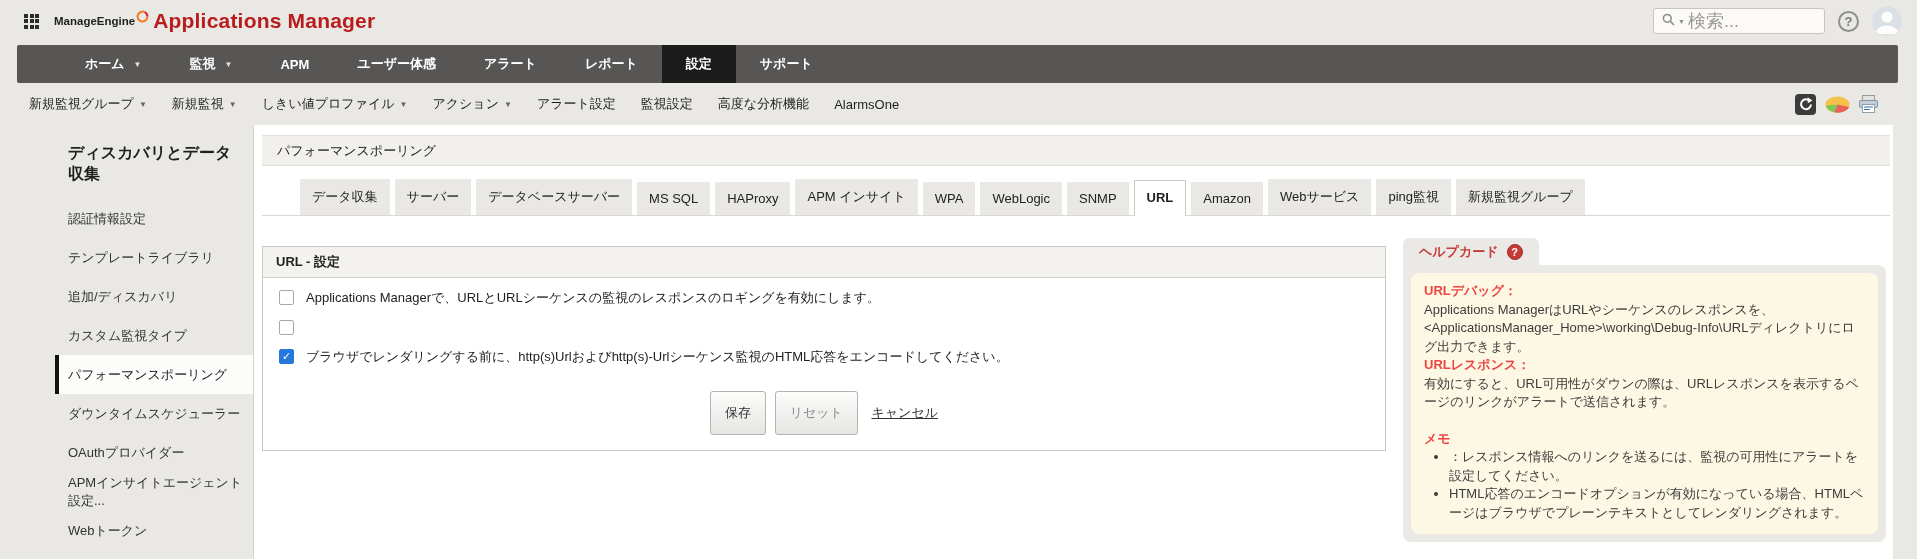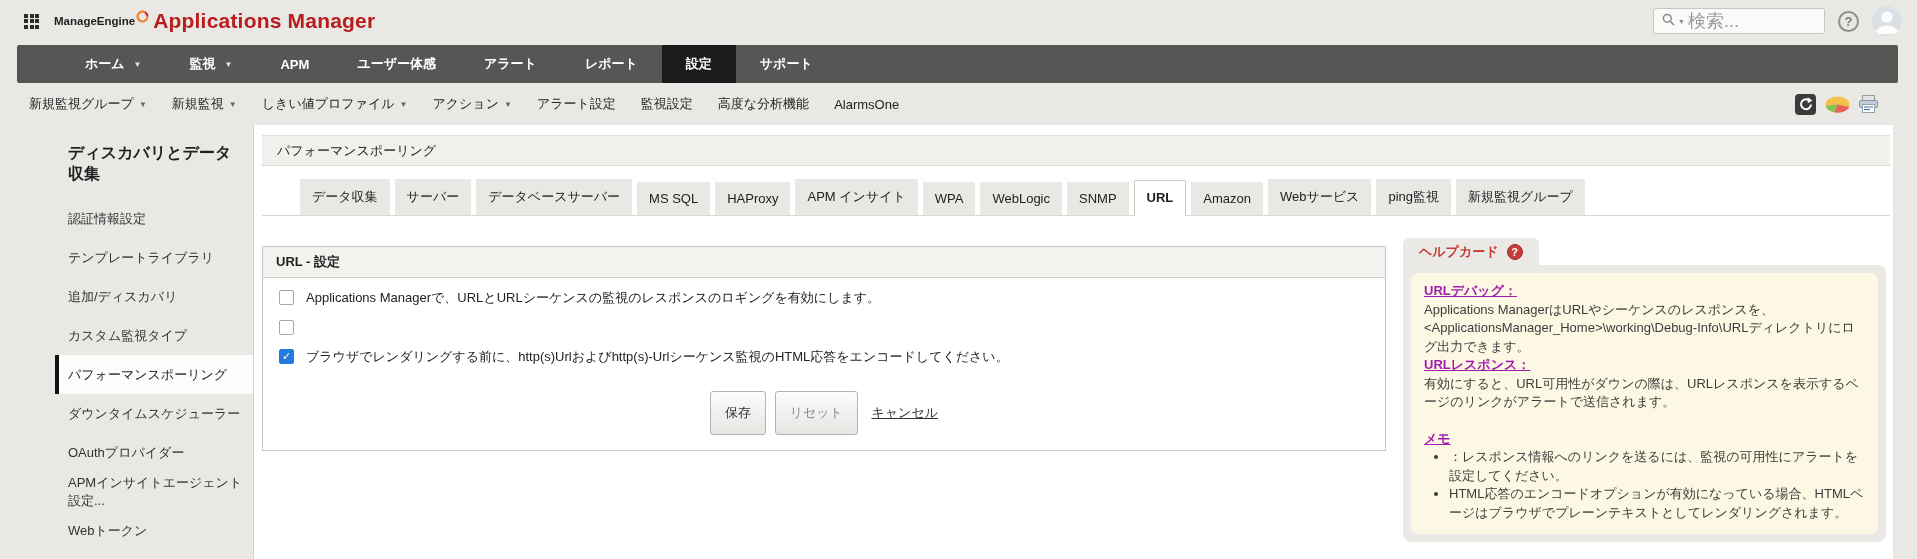--- a/index.html
+++ b/index.html
@@ -71,21 +71,21 @@
   
   .help-col { width:483px; margin-left:17px; margin-top:22px; }
   .help-tab { display:inline-flex; align-items:center; gap:8px; background:#ebe9e5;
     border-radius:6px 6px 0 0; padding:5px 16px 4px; }
   .help-title { color:var(--help-red,#c43c35); font-size:13px; font-weight:bold; }
   .help-q { width:16px; height:16px; border-radius:50%; background:var(--help-red,#c43c35);
     border:1px solid #9e2b24; color:#fff; font-size:11px; font-weight:bold; text-align:center; line-height:14px; cursor:pointer; }
   .help-card { background:#ebe9e5; border-radius:0 8px 8px 8px; padding:8px; }
   .help-note { background:var(--note-bg,#fdf8e3); border-radius:8px; padding:9px 13px 12px;
     font-size:13px; line-height:18.5px; color:#3c3c3c; }
-  .hd { font-weight:bold; color:#a21caf;text-decoration:underline; }
+  .hd { font-weight:bold; color:#ef4444; }
   .memo-hd { margin-top:18px; }
   ul.memo { margin:0; padding-left:25px; }
 </style>
 </head>
 <body>
 
 <div class="topbar">
   <span class="grid-icon">
       <i></i>
       <i></i>

